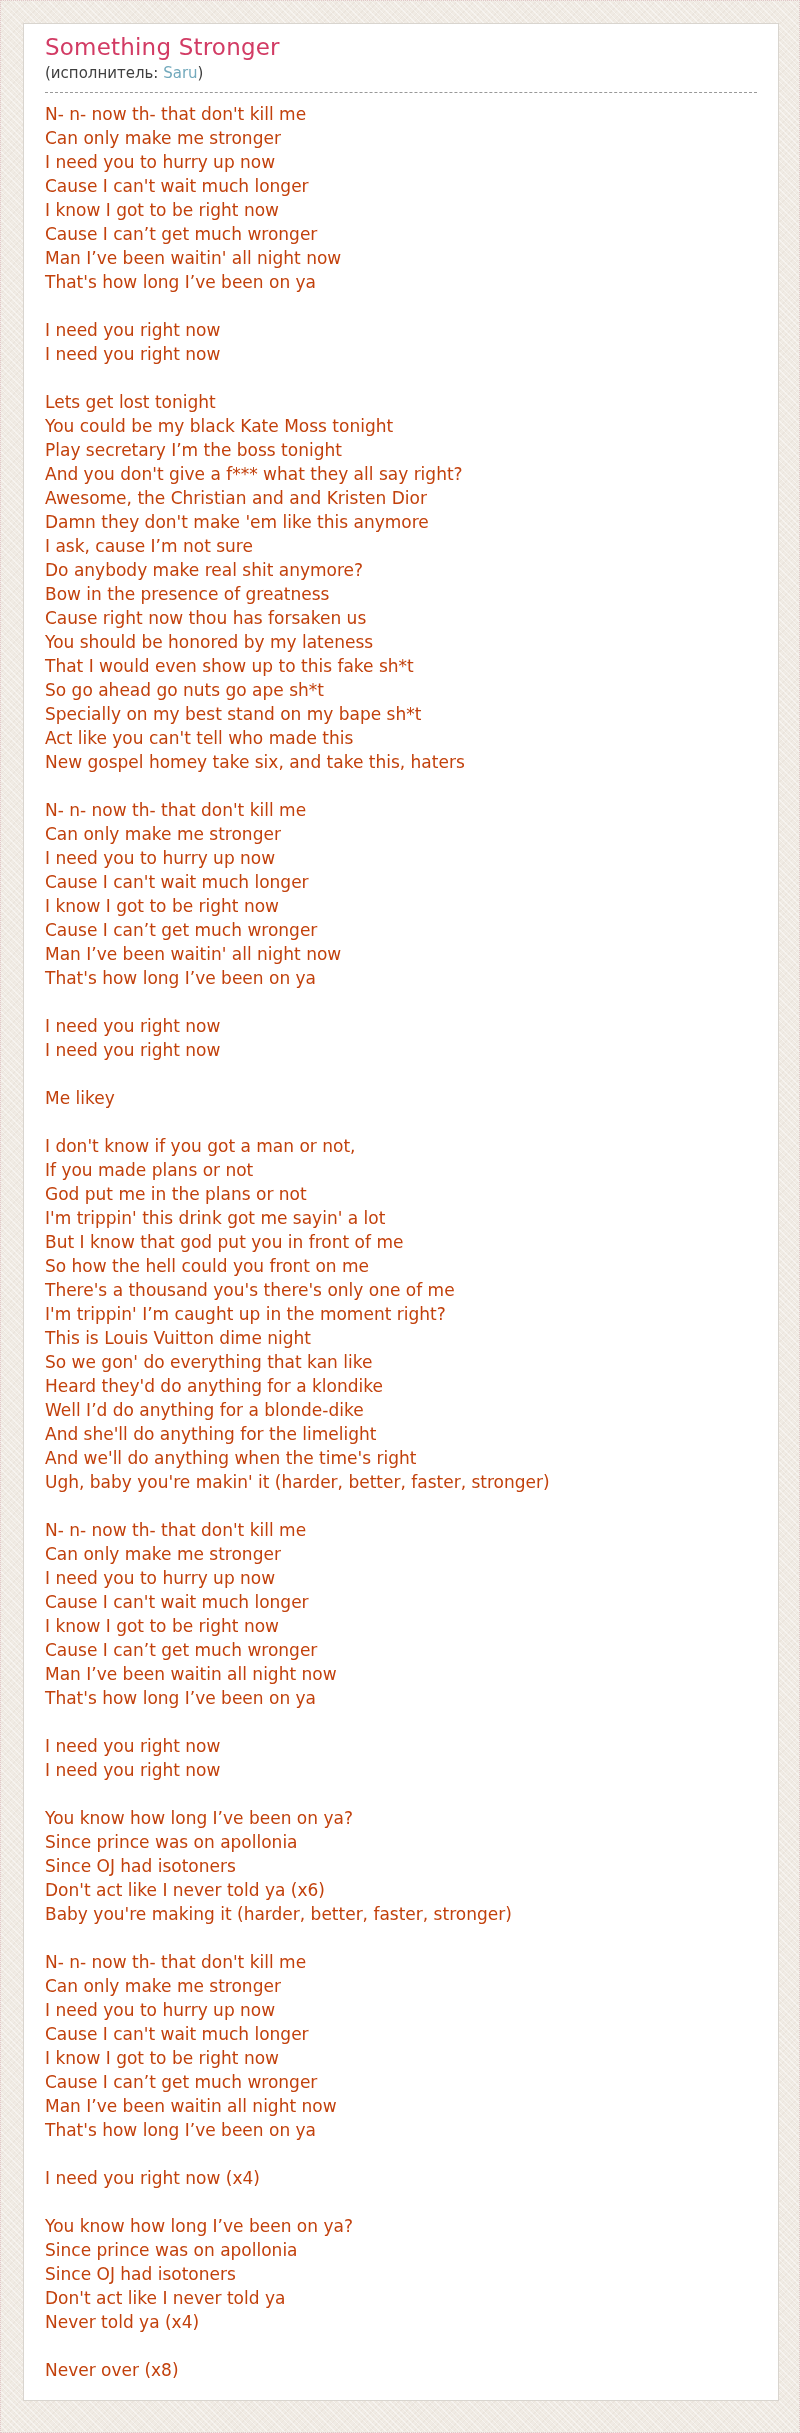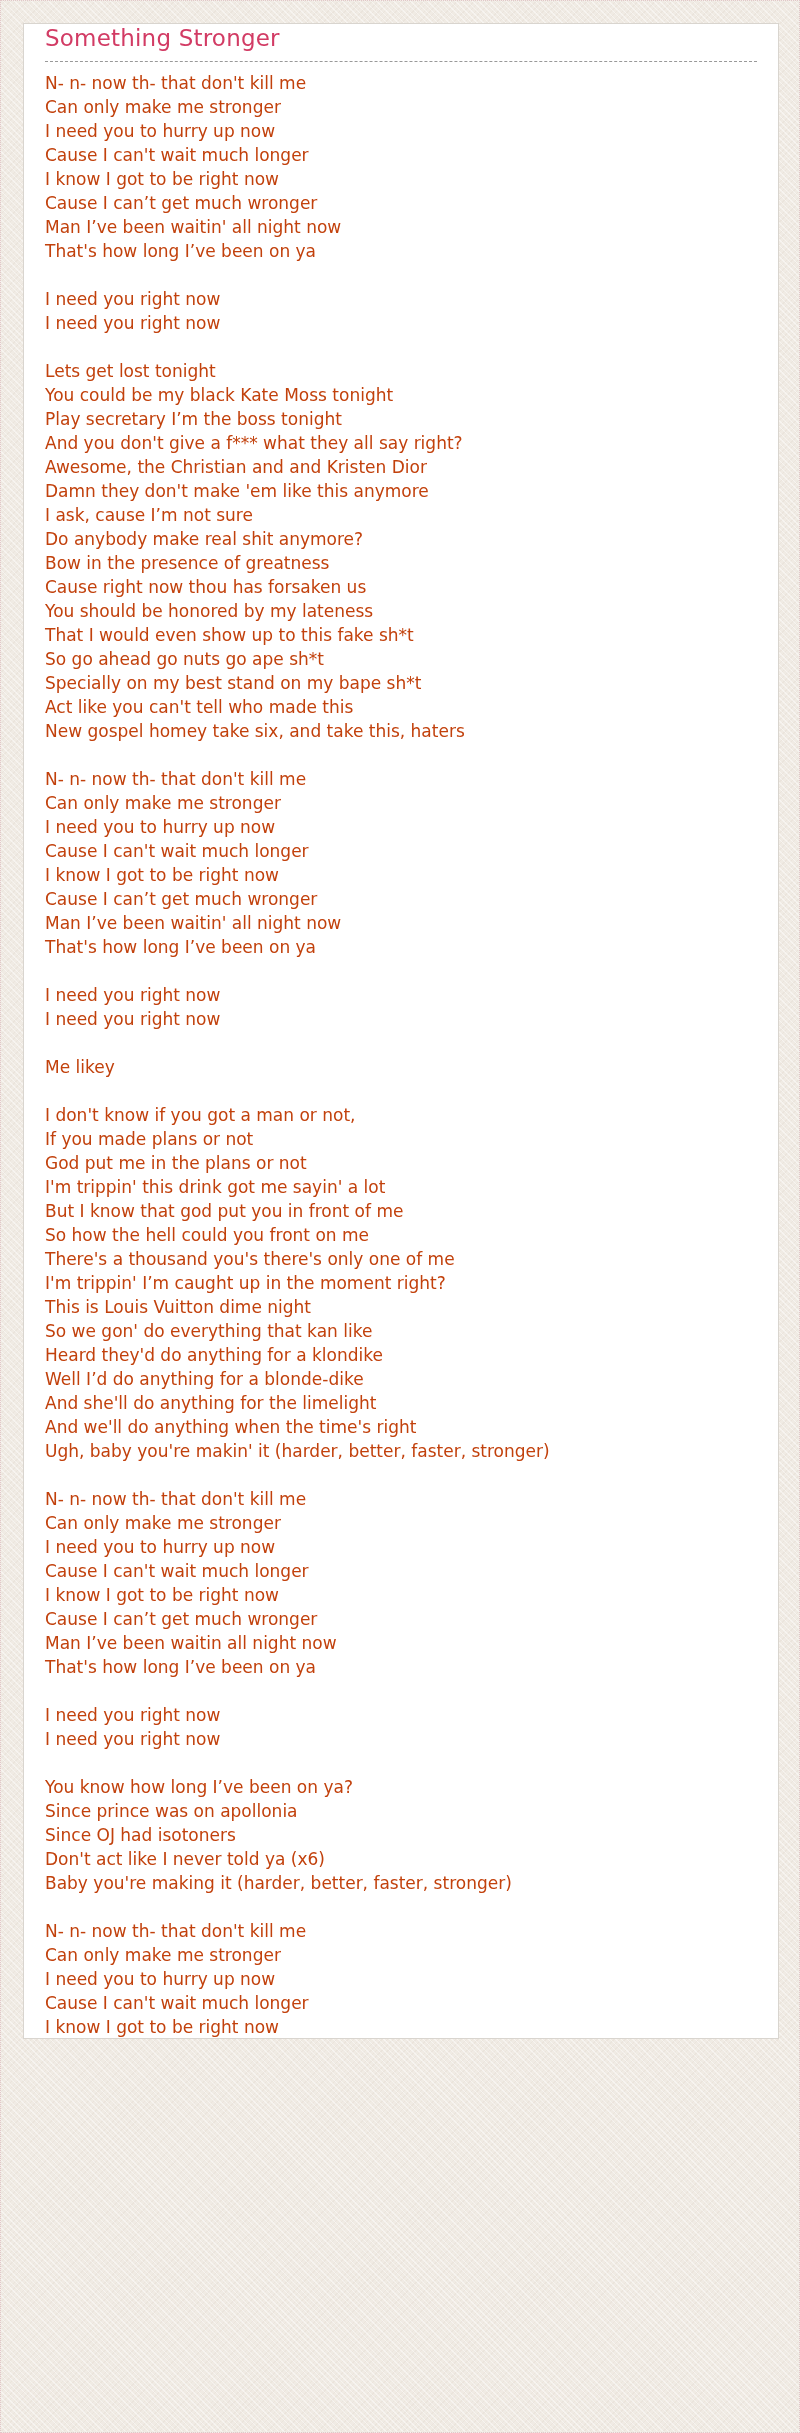--- a/index.html
+++ b/index.html
@@ -17,25 +17,25 @@
       repeating-linear-gradient(45deg, rgba(255,255,255,0.45) 0 1px, transparent 1px 4px),
       repeating-linear-gradient(-45deg, rgba(221,213,203,0.30) 0 1px, transparent 1px 4px);
     border: 1px dotted #e2c6c8;
     overflow: hidden;
   }
   .card {
     position: absolute;
     left: 22px;
     top: 22px;
     width: 756px;
-    height: 2016px;
+    height: 2378px;
     box-sizing: border-box;
     background: #ffffff;
     border: 1px solid #d9d5cf;
-    padding: 0 21px 24px 21px;
+    padding: 9px 21px 24px 21px;
     overflow: hidden;
   }
   .song-title {
     margin: 0;
     font-size: 23px;
     font-weight: 400;
     line-height: 1.28;
     color: #d23b64;
     letter-spacing: 0.2px;
   }
@@ -63,20 +63,23 @@
     color: #c2410c;
     white-space: pre-line;
   }
 </style>
 </head>
 <body>
 
 <div class="page">
   <div class="card">
     <h1 class="song-title">Something Stronger</h1>
+    <div class="artist-line">
+      <span>(исполнитель: </span><a class="artist-link">Saru</a><span>)</span>
+    </div>
     <hr class="divider">
     <div class="lyrics">N- n- now th- that don't kill me
 Can only make me stronger
 I need you to hurry up now
 Cause I can't wait much longer
 I know I got to be right now
 Cause I can’t get much wronger
 Man I’ve been waitin' all night now
 That's how long I’ve been on ya
 

